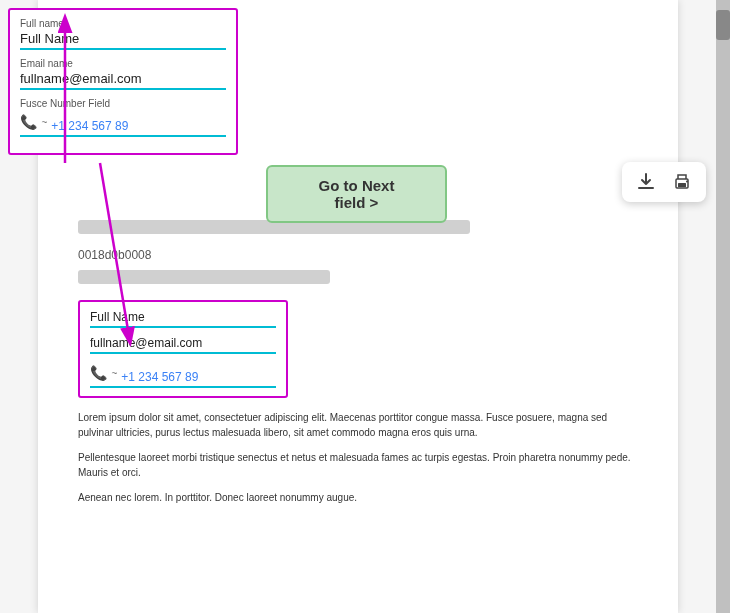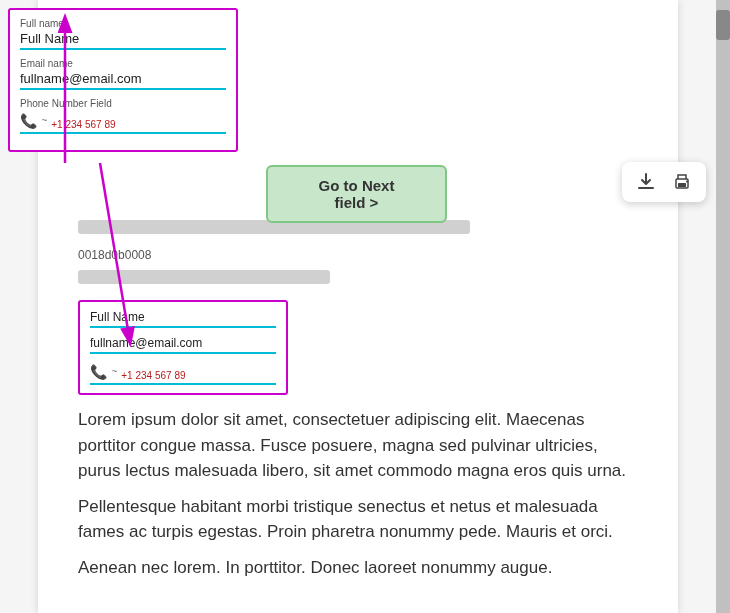--- a/index.html
+++ b/index.html
@@ -82,22 +82,22 @@
       font-size: 14px;
       color: #555;
     }
 
     .phone-flag {
       font-size: 10px;
       color: #777;
     }
 
     .phone-value {
-      font-size: 10px;
-      color: #b91c1c;
+      font-size: 12px;
+      color: #3b82f6;
       margin-top: 8px;
     }
 
     
     .toolbar {
       position: absolute;
       top: 162px;
       right: 10px;
       background: #fff;
       border-radius: 8px;
@@ -176,21 +176,21 @@
     .inline-phone-row {
       display: flex;
       align-items: center;
       gap: 4px;
       border-bottom: 2px solid #00bcd4;
       padding-bottom: 2px;
     }
 
     
     .body-text {
-      font-size: 17px;
+      font-size: 10px;
       color: #333;
       line-height: 1.5;
       margin-bottom: 10px;
     }
 
     
     .scrollbar {
       width: 14px;
       background: #c0c0c0;
       position: relative;
@@ -252,36 +252,36 @@
           <span class="inline-field-value">fullname@email.com</span>
 
           <div class="inline-phone-row">
             <span class="phone-icon">📞</span>
             <span class="phone-flag">~</span>
             <span class="phone-value">+1 234 567 89</span>
           </div>
         </div>
 
         <p class="body-text">Lorem ipsum dolor sit amet, consectetuer adipiscing elit. Maecenas porttitor congue massa. Fusce posuere, magna sed pulvinar ultricies, purus lectus malesuada libero, sit amet commodo magna eros quis urna.</p>
-        <p class="body-text">Pellentesque habitant morbi tristique senectus et netus et malesuada fames ac turpis egestas. Proin pharetra nonummy pede. Mauris et orci.</p>
+        <p class="body-text">Pellentesque laoreet morbi tristique senectus et netus et malesuada fames ac turpis egestas. Proin pharetra nonummy pede. Mauris et orci.</p>
         <p class="body-text">Aenean nec lorem. In porttitor. Donec laoreet nonummy augue.</p>
       </div>
     </div>
 
     <div class="top-panel">
       <div class="field-group">
         <span class="field-label">Full name</span>
         <span class="field-value">Full Name</span>
       </div>
       <div class="field-group">
         <span class="field-label">Email name</span>
         <span class="field-value">fullname@email.com</span>
       </div>
       <div class="field-group">
-        <span class="field-label">Phone Number Field</span>
+        <span class="field-label">Fusce Number Field</span>
         <div class="phone-row">
           <span class="phone-icon">📞</span>
           <span class="phone-flag">~</span>
           <span class="phone-value">+1 234 567 89</span>
         </div>
       </div>
     </div>
 
     <button class="next-field-btn">Go to Next field &gt;</button>
 

